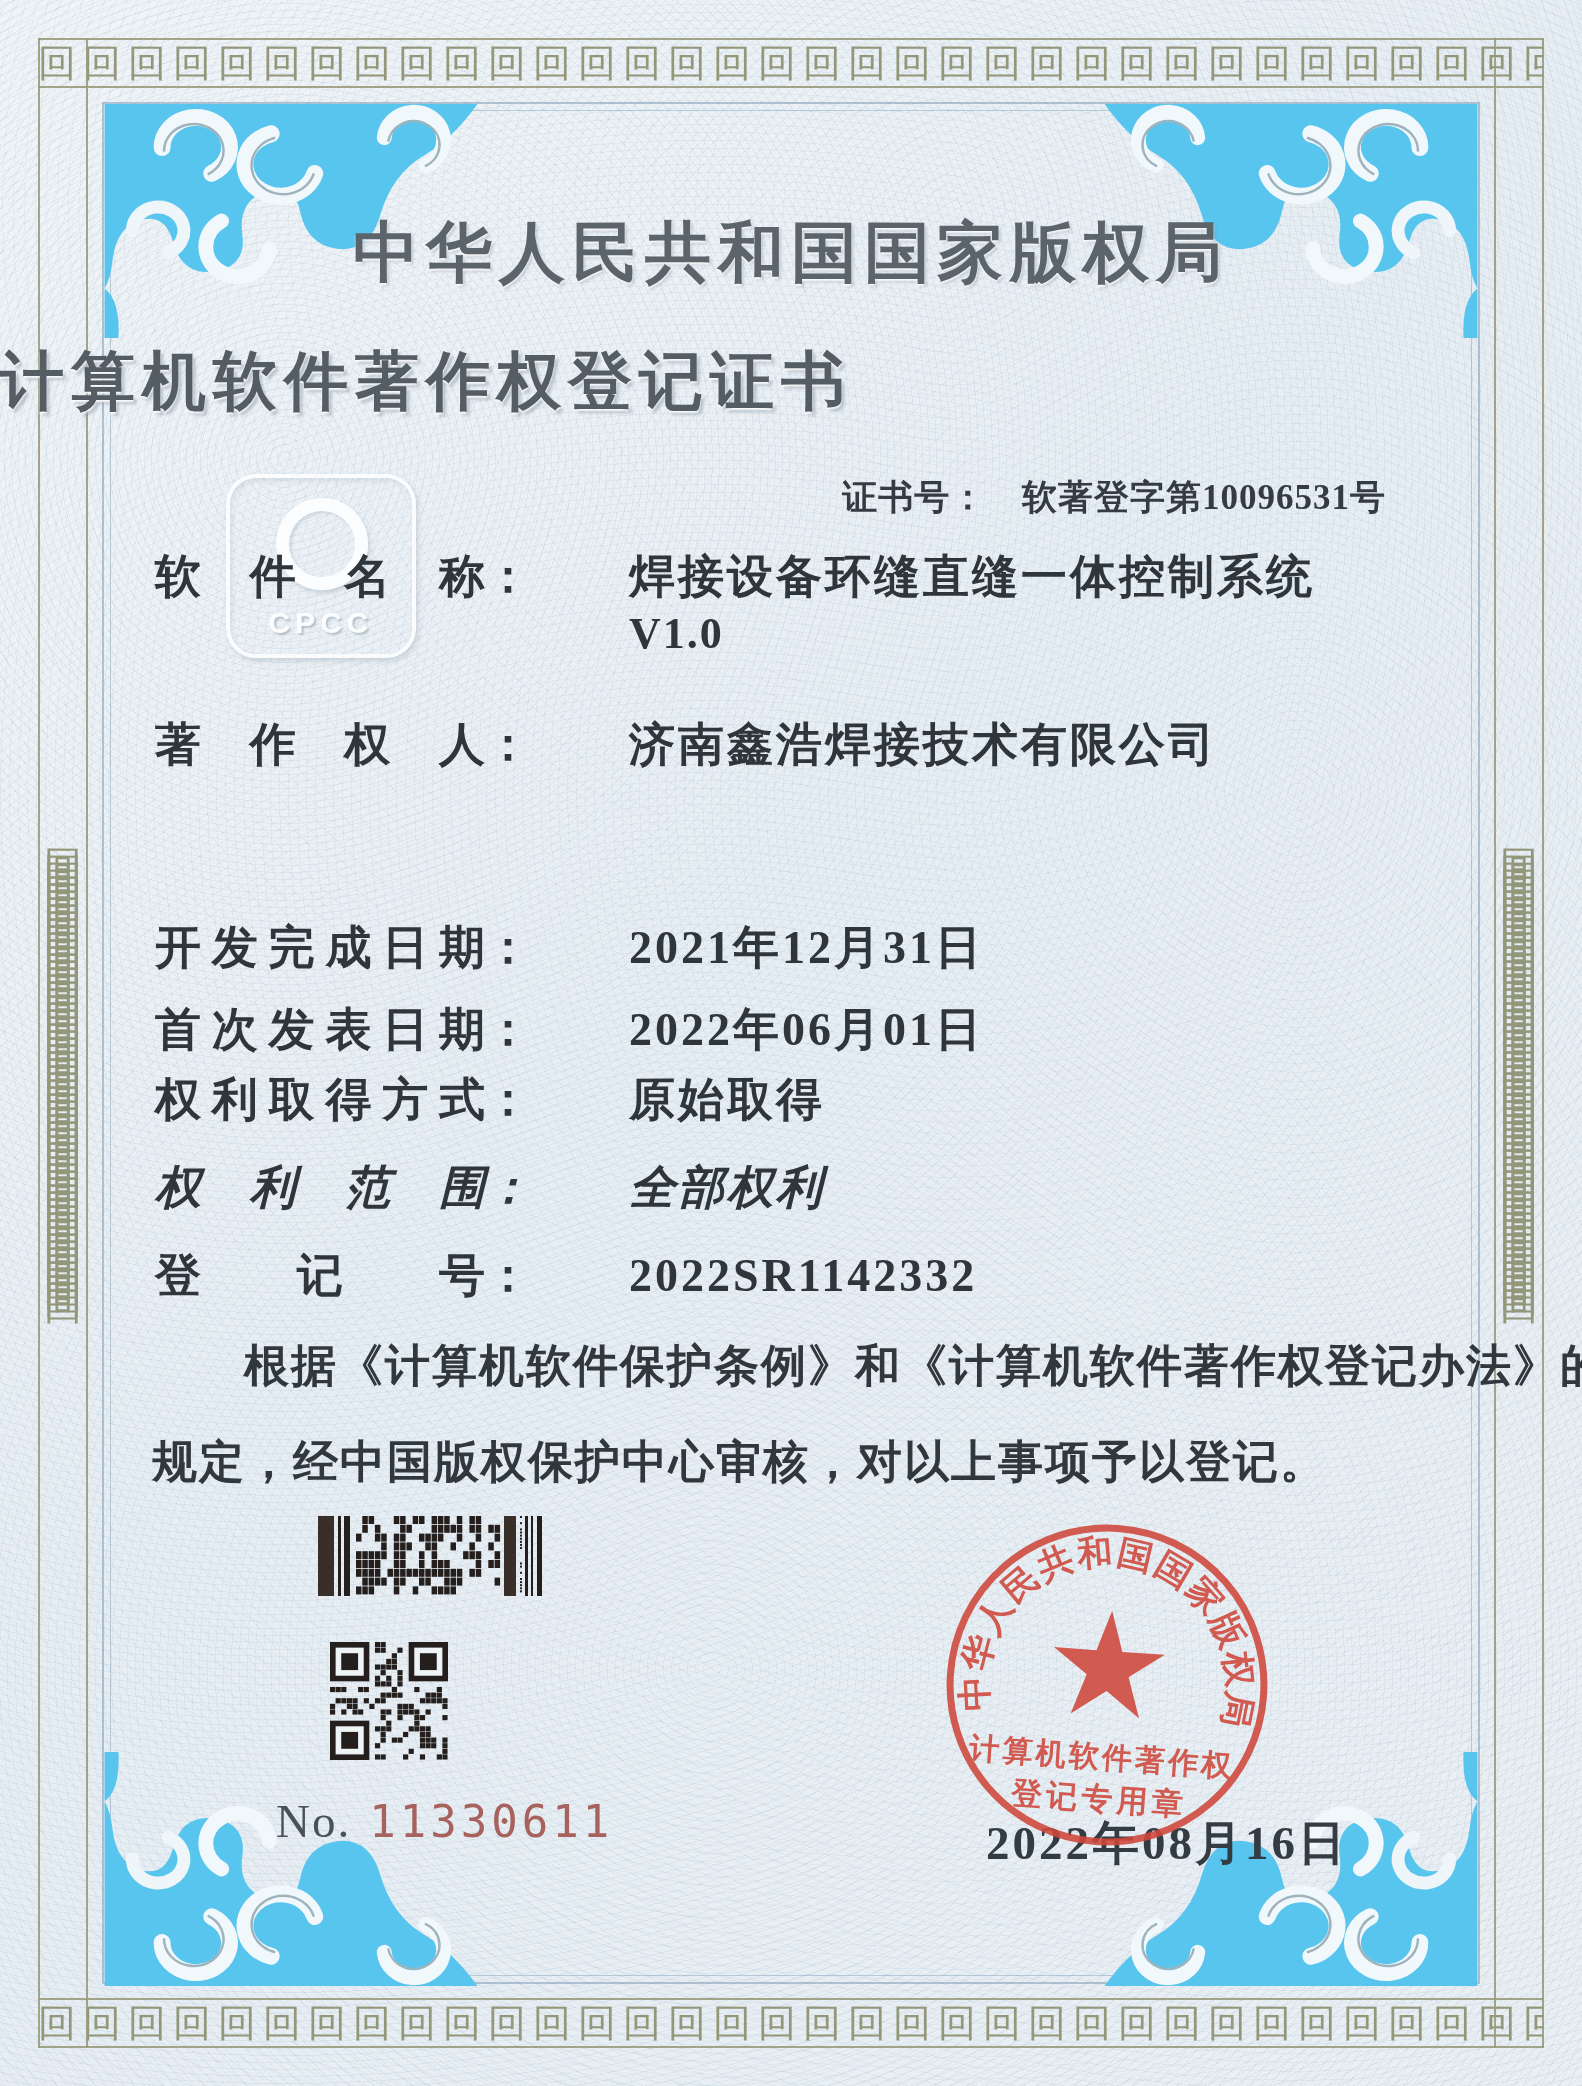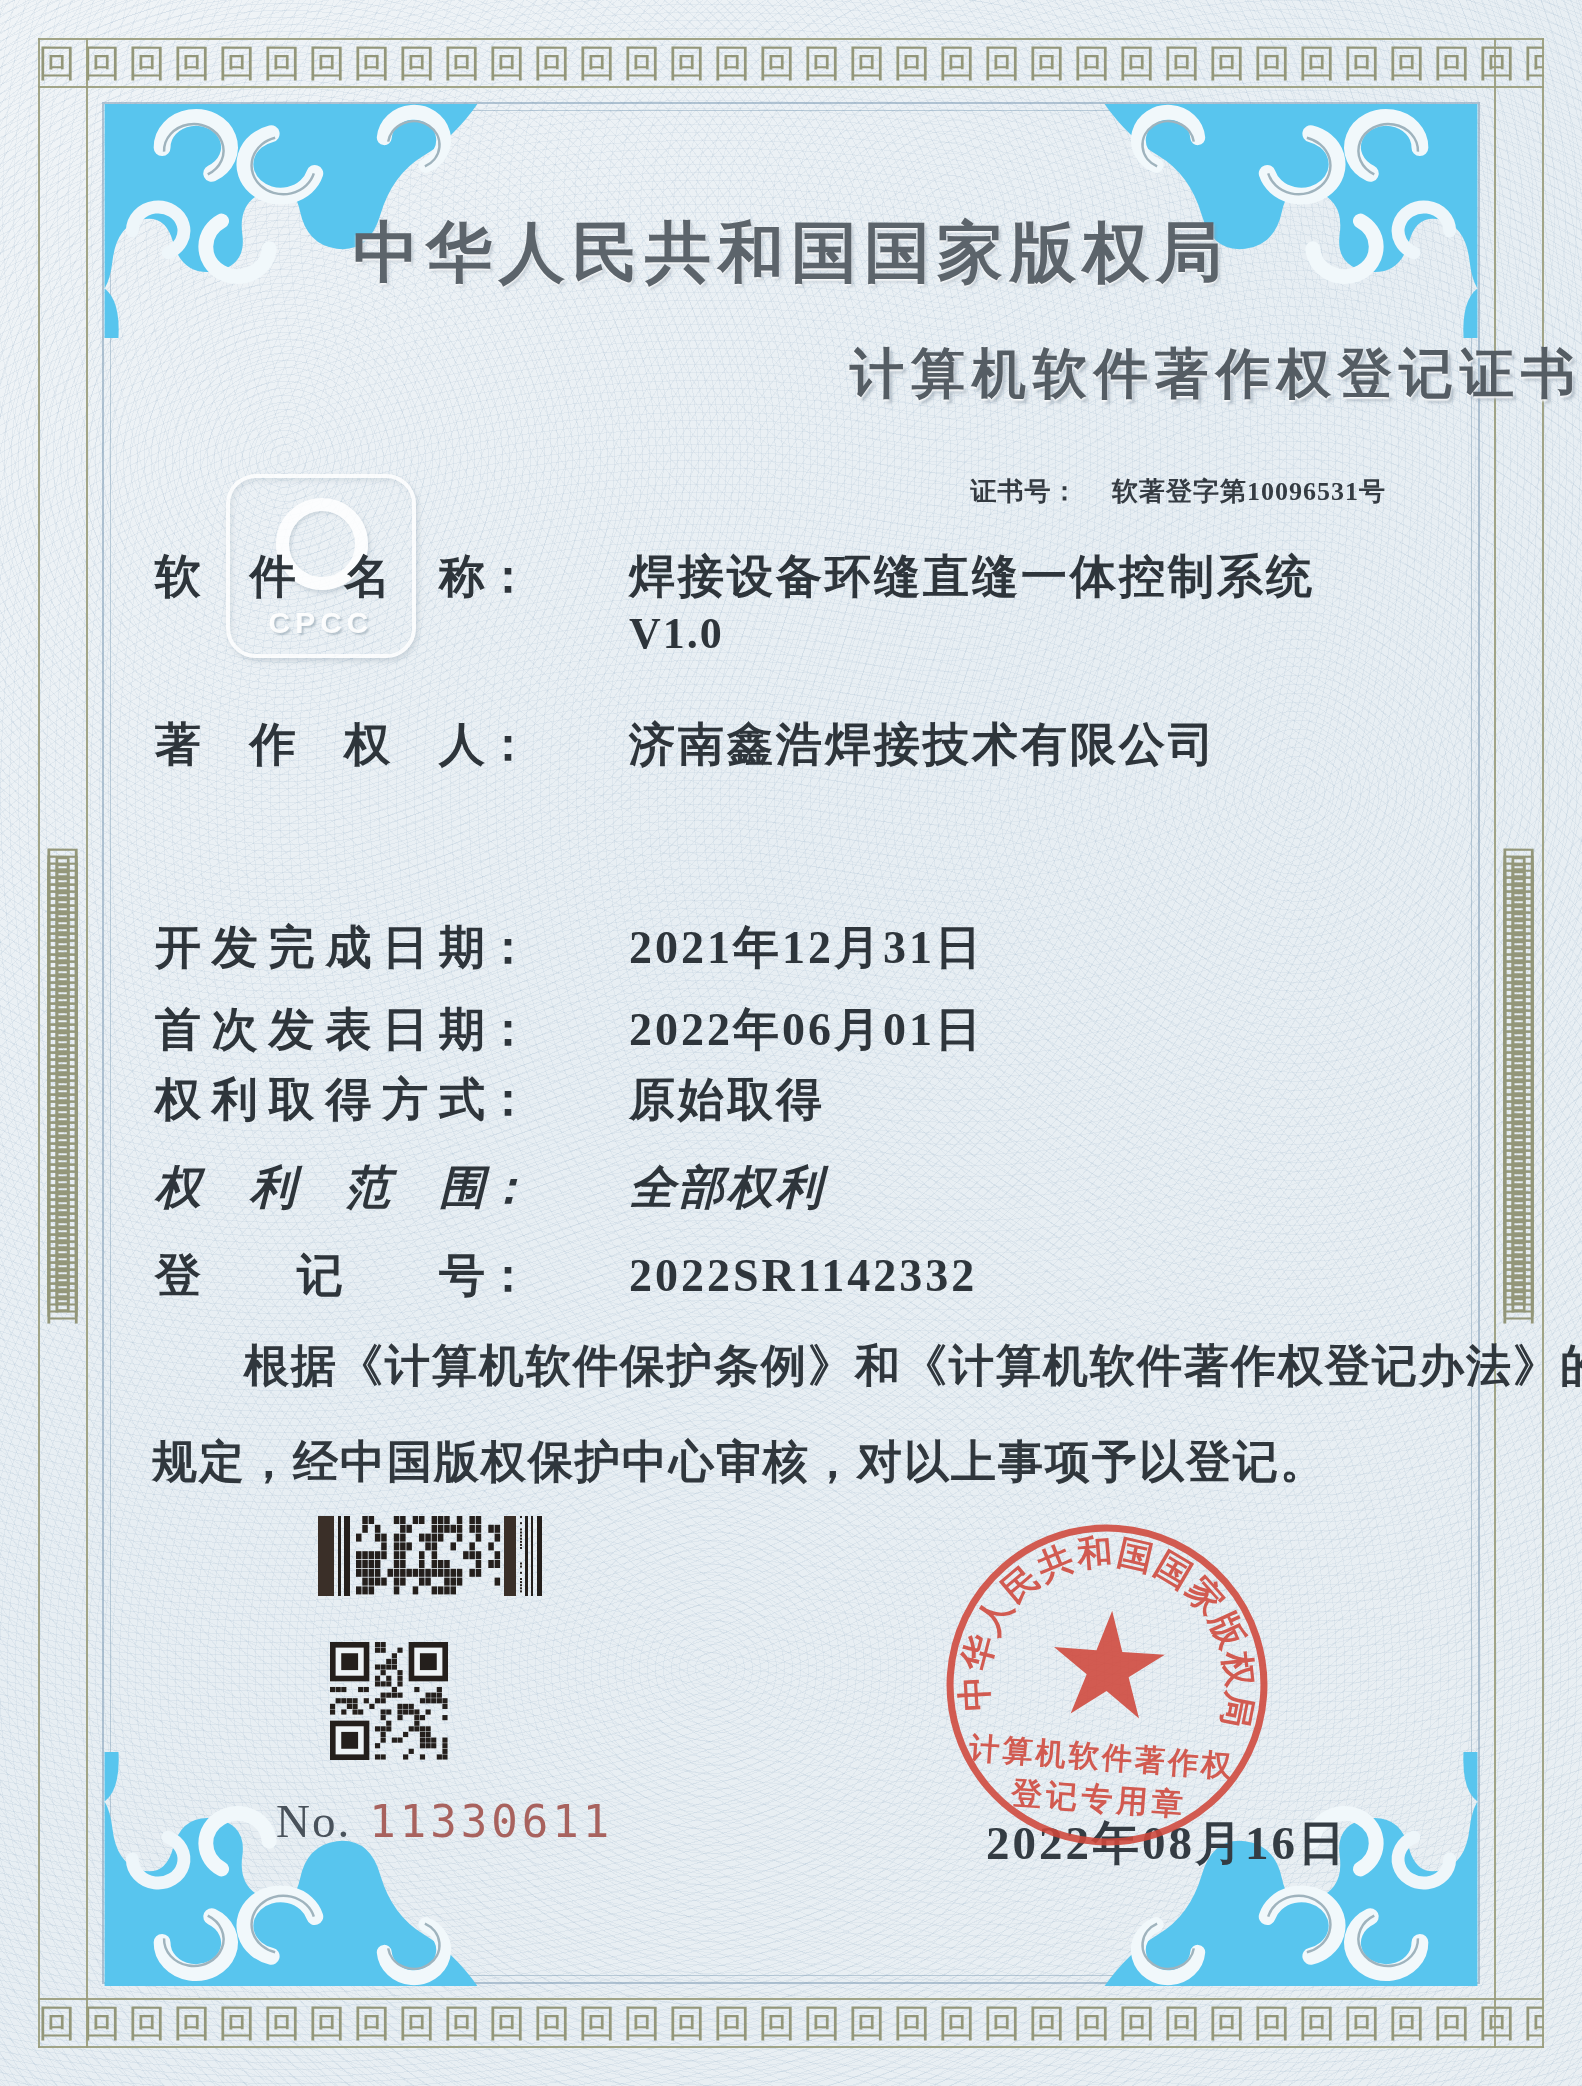--- a/index.html
+++ b/index.html
@@ -61,27 +61,27 @@
     font-size:30px;font-weight:bold;letter-spacing:5px;
     color:rgba(255,255,255,.92);text-shadow:2px 2px 2px rgba(140,158,172,.55);
   }
   
   .authority{
     position:absolute;top:208px;left:0;right:0;text-align:center;z-index:2;
     font-size:66px;font-weight:700;letter-spacing:7px;color:#5c646b;
     text-shadow:0 2px 2px rgba(255,255,255,.9), 2px 3px 3px rgba(125,140,155,.4);
   }
   .cert-title{
-    position:absolute;top:338px;left:0;right:0;text-align:right;z-index:2;
-    font-size:54px;font-weight:700;letter-spacing:7px;color:#555d64;
+    position:absolute;top:338px;left:0;right:0;text-align:left;z-index:2;
+    font-size:64px;font-weight:700;letter-spacing:7px;color:#555d64;
     text-shadow:0 2px 2px rgba(255,255,255,.9), 3px 4px 3px rgba(125,140,155,.45);
   }
   .cert-no{
     position:absolute;top:474px;right:196px;z-index:2;
-    font-size:26px;font-weight:700;color:#343b42;letter-spacing:1px;
+    font-size:35px;font-weight:700;color:#343b42;letter-spacing:1px;
   }
   .cert-no .cn-label{margin-right:26px;}
   
   .field-row{position:absolute;left:155px;z-index:2;font-size:46px;font-weight:700;color:#2e353b;white-space:nowrap;}
   .flabel{display:inline-block;width:330px;text-align:justify;text-align-last:justify;}
   .fcolon{display:inline-block;width:26px;}
   .fvalue{display:inline-block;margin-left:118px;letter-spacing:3px;}
   .row-name{top:546px;}
   .row-version{top:608px;left:629px;font-size:44px;letter-spacing:2px;}
   .row-owner{top:714px;}

